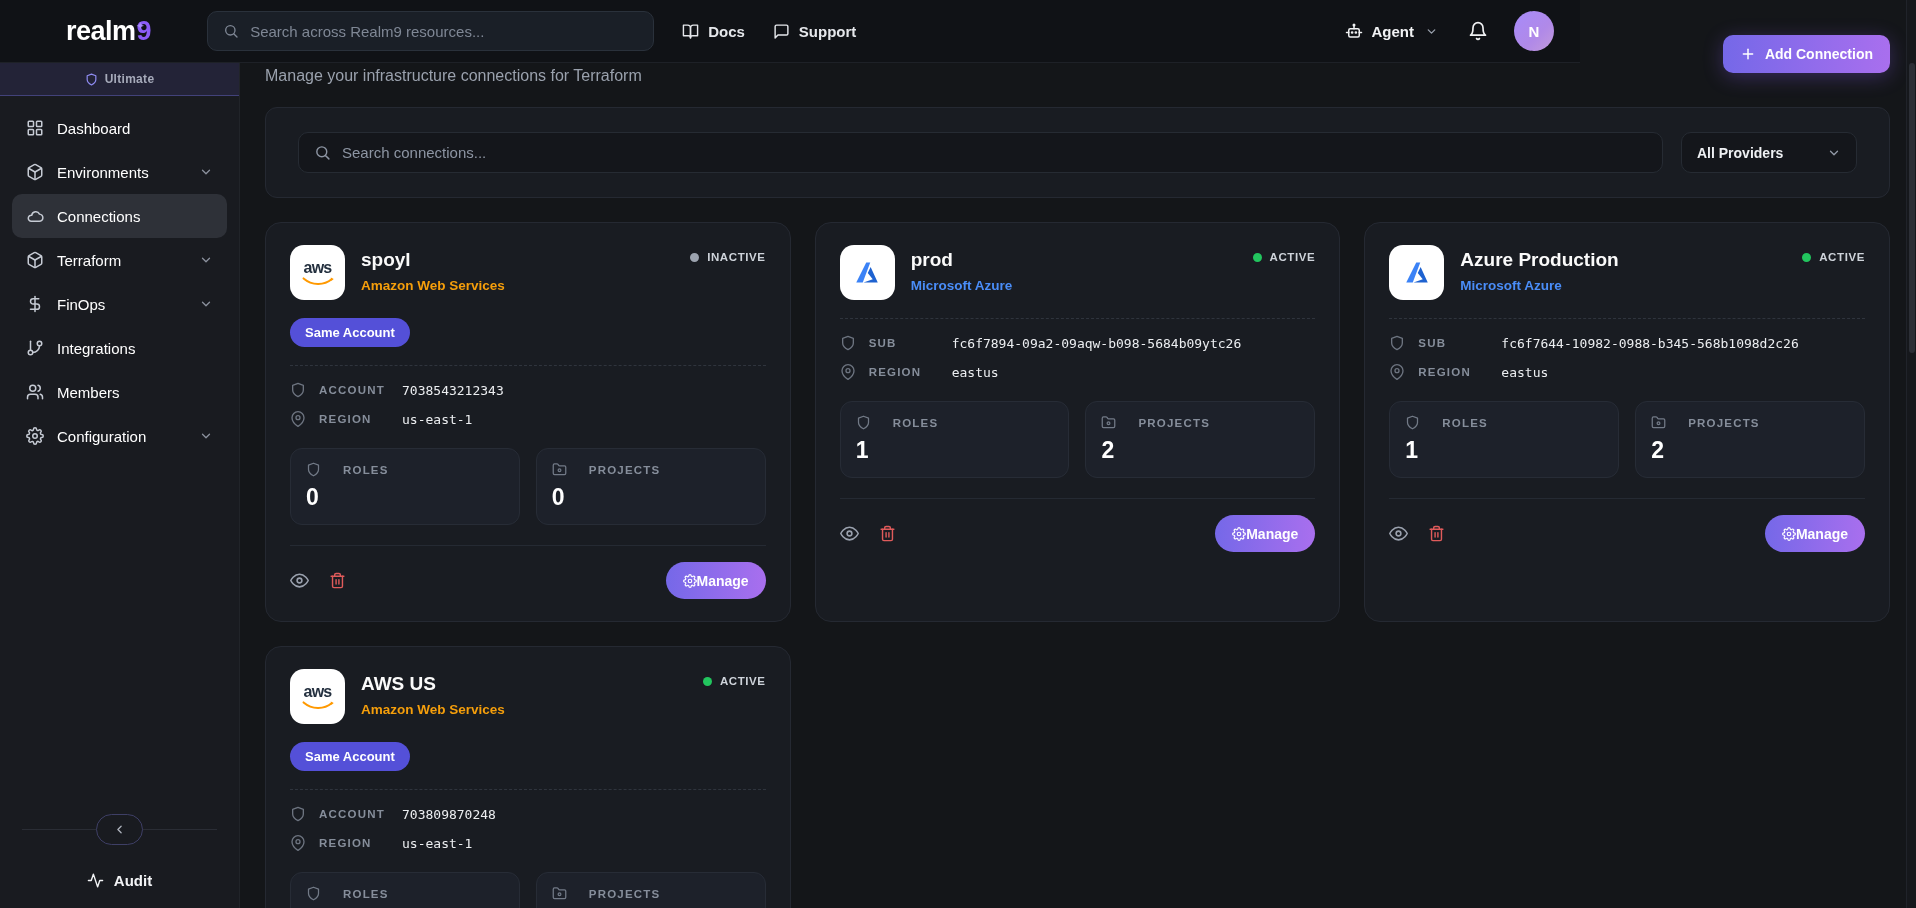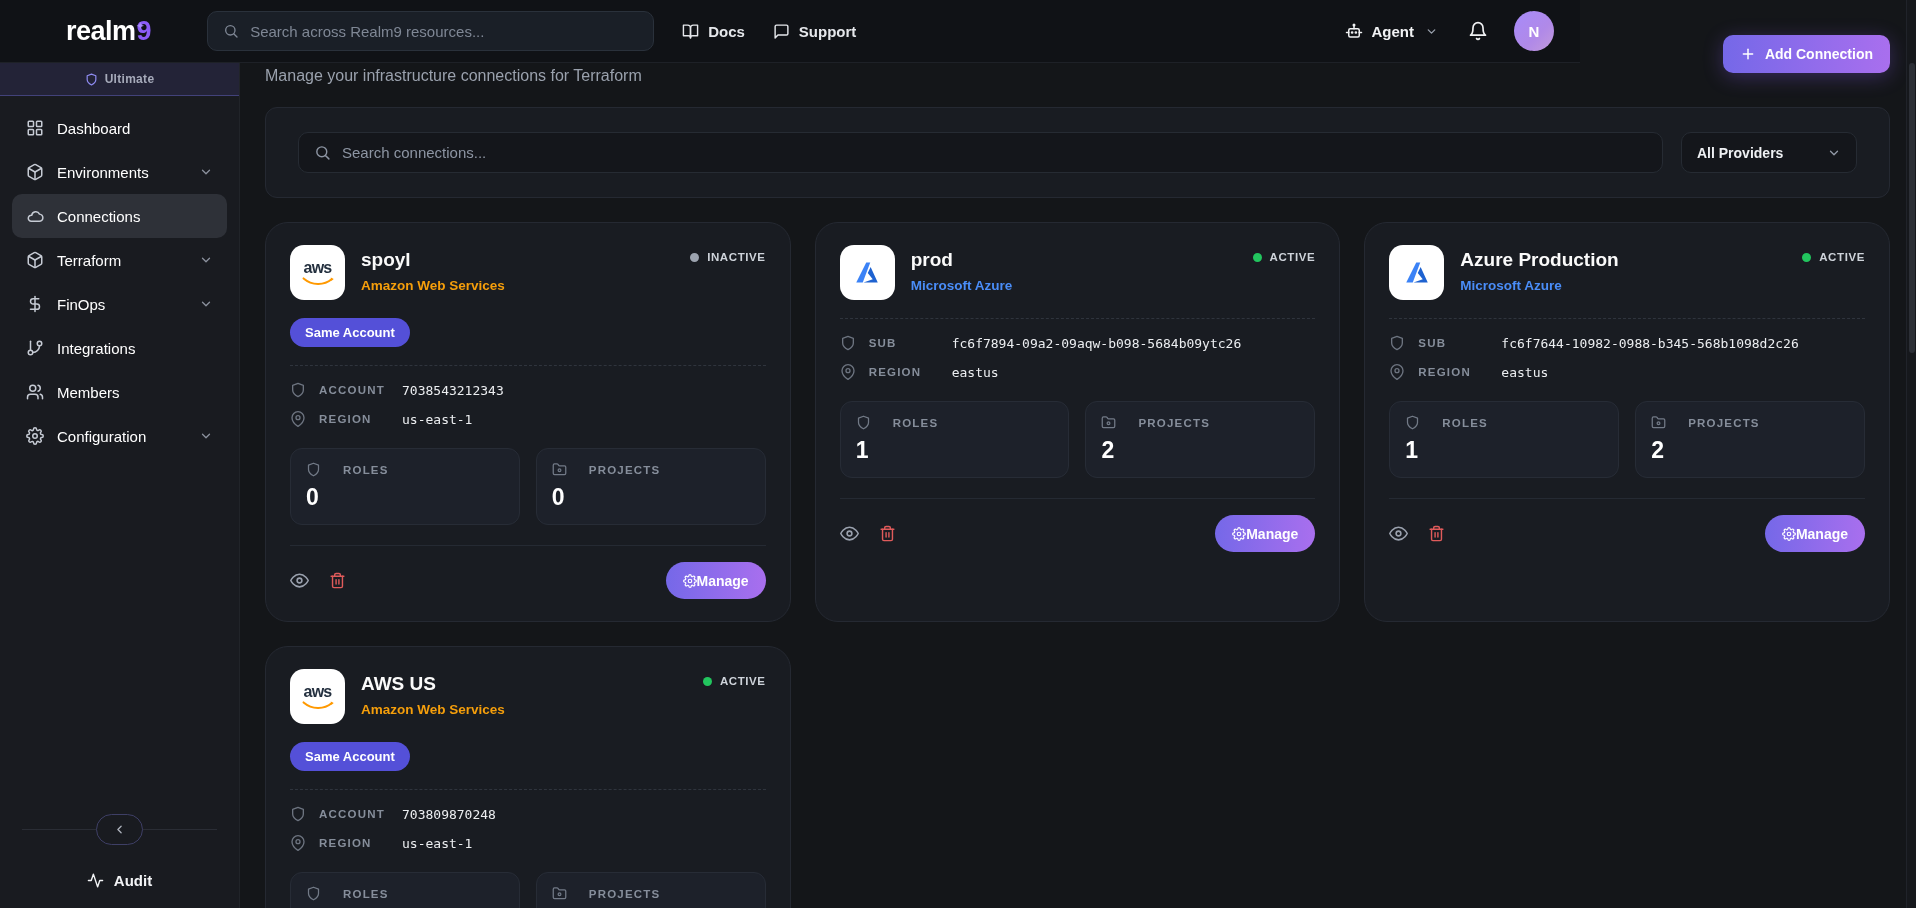--- a/index.html
+++ b/index.html
@@ -101,21 +101,21 @@
     display:flex; align-items:center; justify-content:space-between;
     padding:0 15px; cursor:pointer;
   }
   .select .sel-label { font-size:14px; font-weight:bold; color:#eef0f3; }
   .select .chev { color:#949ba8; }
   .sel-providers { width:176px; } .sel-statuses { width:170px; }
 
   
   .cards { margin-top:24px; display:grid; grid-template-columns:repeat(3,1fr); gap:24px; }
   .card {
-    background:#191c22; border:1px solid #252932; border-radius:23px;
+    background:#191c22; border:1px solid #252932; border-radius:16px;
     padding:22px 24px; display:flex; flex-direction:column;
   }
   .card-head { display:flex; align-items:flex-start; gap:16px; position:relative; }
   .logo-box {
     width:55px; height:55px; background:#fff; border-radius:14px;
     display:flex; flex-direction:column; align-items:center; justify-content:center; flex:none;
   }
   .aws-word { font-size:16px; font-weight:bold; color:#232f3e; letter-spacing:-0.8px; line-height:1; }
   .conn-name { font-size:19px; font-weight:bold; color:#fafafa; padding-top:4px; }
   .conn-provider { font-size:13.5px; font-weight:bold; margin-top:7px; }

